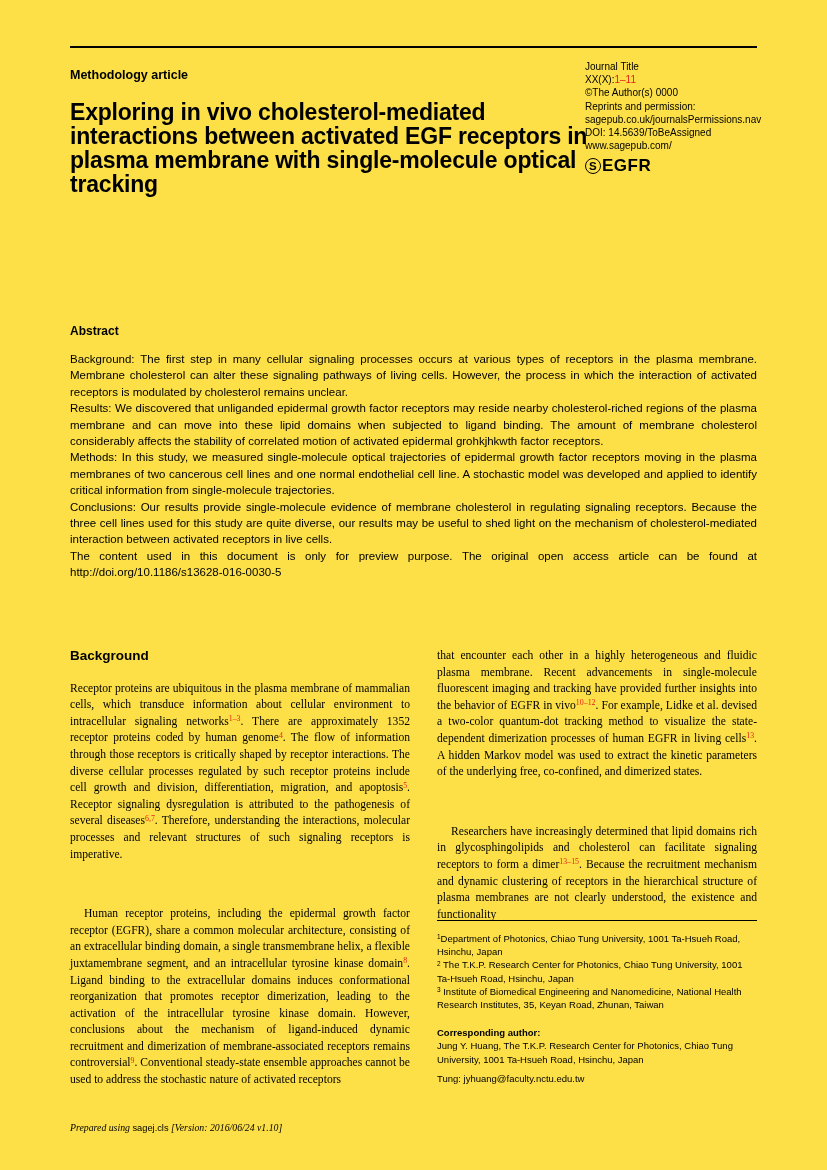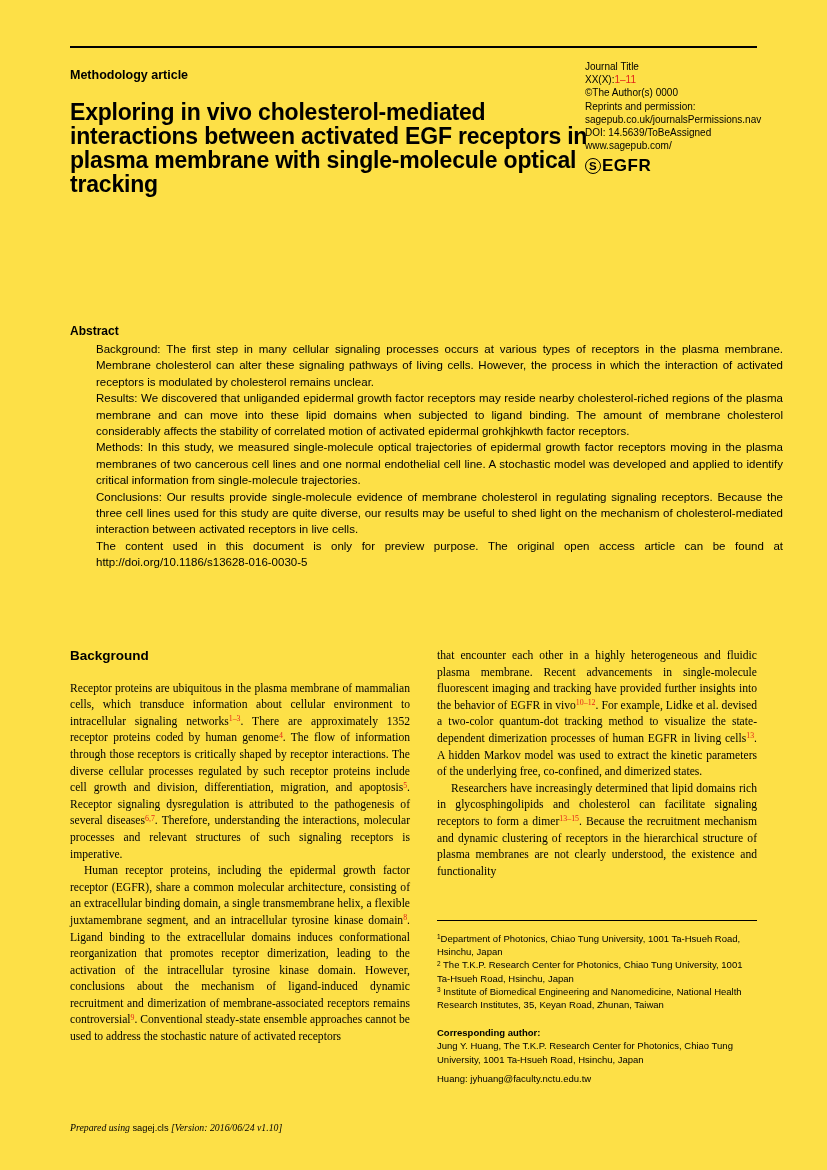--- a/index.html
+++ b/index.html
@@ -9,28 +9,28 @@
     font-family:"Liberation Sans", sans-serif; color:#000; overflow:hidden;
   }
   .top-rule { position:absolute; left:70px; top:46px; width:687px; height:2px; background:#000; }
   .article-type { position:absolute; left:70px; top:68px; font-size:12.5px; font-weight:bold; }
   .journal-info { position:absolute; left:585px; top:60px; width:180px; font-size:10px; line-height:13.2px; }
   .sage-logo { position:absolute; left:585px; top:156px; display:flex; align-items:center; font-weight:bold; font-size:17px; letter-spacing:0.5px; }
   .s-circle { display:inline-flex; align-items:center; justify-content:center; width:16px; height:16px; border:1.6px solid #000; border-radius:50%; font-size:11.5px; font-weight:bold; margin-right:1px; }
   .paper-title { position:absolute; left:70px; top:100px; width:545px; font-size:23px; font-weight:bold; line-height:24px; letter-spacing:-0.2px; }
   .authors { position:absolute; left:70px; top:236px; font-size:13.5px; font-weight:bold; }
   .abstract-heading { position:absolute; left:70px; top:324px; font-size:12px; font-weight:bold; }
-  .abstract { position:absolute; left:70px; top:341px; width:687px; font-size:11.5px; line-height:16.4px; text-align:justify;margin-left:26px; }
+  .abstract { position:absolute; left:70px; top:351px; width:687px; font-size:11.5px; line-height:16.4px; text-align:justify; }
   .abstract p { margin:0; }
   .col { position:absolute; font-family:"Liberation Serif", serif; font-size:11.6px; line-height:16.6px; text-align:justify; }
   .col-left { left:70px; top:648px; width:340px; }
   .col-right { left:437px; top:648px; width:320px; }
   .section-heading { font-family:"Liberation Sans", sans-serif; font-size:13.5px; font-weight:bold; margin-bottom:16px; }
   .col p { margin:0; }
-  .col p.indent { text-indent:14px; }
+  .col p.indent { text-indent:14px;margin-top:43px; }
   sup { font-size:68%; line-height:0; vertical-align:baseline; position:relative; top:-0.45em; }
   .red { color:var(--red, #e32219); }
   .footnotes { position:absolute; left:437px; top:920px; width:320px; border-top:1.2px solid #000; padding-top:11px; font-size:9.5px; line-height:13.2px; }
   .footnotes p { margin:0; }
   .corr-heading { font-weight:bold; margin-top:15px !important; }
   .email-line { margin-top:6px !important; }
   .footer-note { position:absolute; left:70px; top:1122px; font-family:"Liberation Serif", serif; font-size:9.8px; }
   .footer-note .it { font-style:italic; }
   .footer-note .code { font-style:normal; font-family:"Liberation Sans", sans-serif; font-size:9.3px; }
 </style>
@@ -80,18 +80,18 @@
     <p><span>that encounter each other in a highly heterogeneous and fluidic plasma membrane. Recent advancements in single-molecule fluorescent imaging and tracking have provided further insights into the behavior of EGFR in vivo</span><sup class="red">10–12</sup><span>. For example, Lidke et al. devised a two-color quantum-dot tracking method to visualize the state-dependent dimerization processes of human EGFR in living cells</span><sup class="red">13</sup><span>. A hidden Markov model was used to extract the kinetic parameters of the underlying free, co-confined, and dimerized states.</span></p>
     <p class="indent"><span>Researchers have increasingly determined that lipid domains rich in glycosphingolipids and cholesterol can facilitate signaling receptors to form a dimer</span><sup class="red">13–15</sup><span>. Because the recruitment mechanism and dynamic clustering of receptors in the hierarchical structure of plasma membranes are not clearly understood, the existence and functionality</span></p>
   </div>
 
   <div class="footnotes">
     <p><sup>1</sup><span>Department of Photonics, Chiao Tung University, 1001 Ta-Hsueh Road, Hsinchu, Japan</span></p>
     <p><sup>2</sup><span> The T.K.P. Research Center for Photonics, Chiao Tung University, 1001 Ta-Hsueh Road, Hsinchu, Japan</span></p>
     <p><sup>3</sup><span> Institute of Biomedical Engineering and Nanomedicine, National Health Research Institutes, 35, Keyan Road, Zhunan, Taiwan</span></p>
     <p class="corr-heading">Corresponding author:</p>
     <p>Jung Y. Huang, The T.K.P. Research Center for Photonics, Chiao Tung University, 1001 Ta-Hsueh Road, Hsinchu, Japan</p>
-    <p class="email-line">Huang: jyhuang@faculty.nctu.edu.tw</p>
+    <p class="email-line">Tung: jyhuang@faculty.nctu.edu.tw</p>
   </div>
 
   <div class="footer-note"><span class="it">Prepared using </span><span class="code">sagej.cls</span><span class="it"> [Version: 2016/06/24 v1.10]</span></div>
 
 </div>
 
 </body></html>

